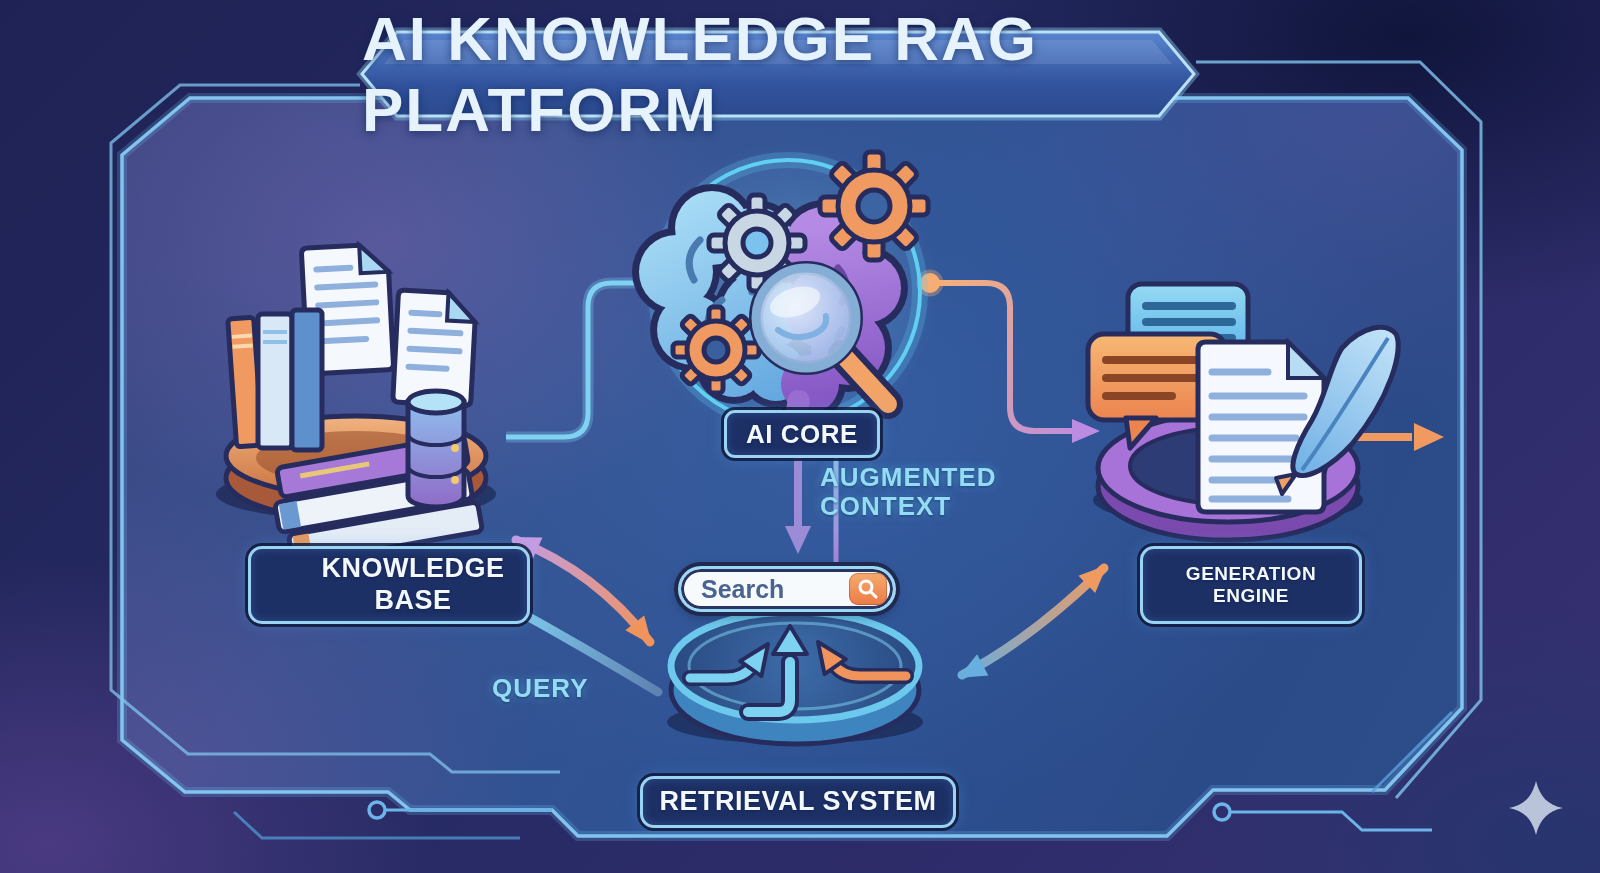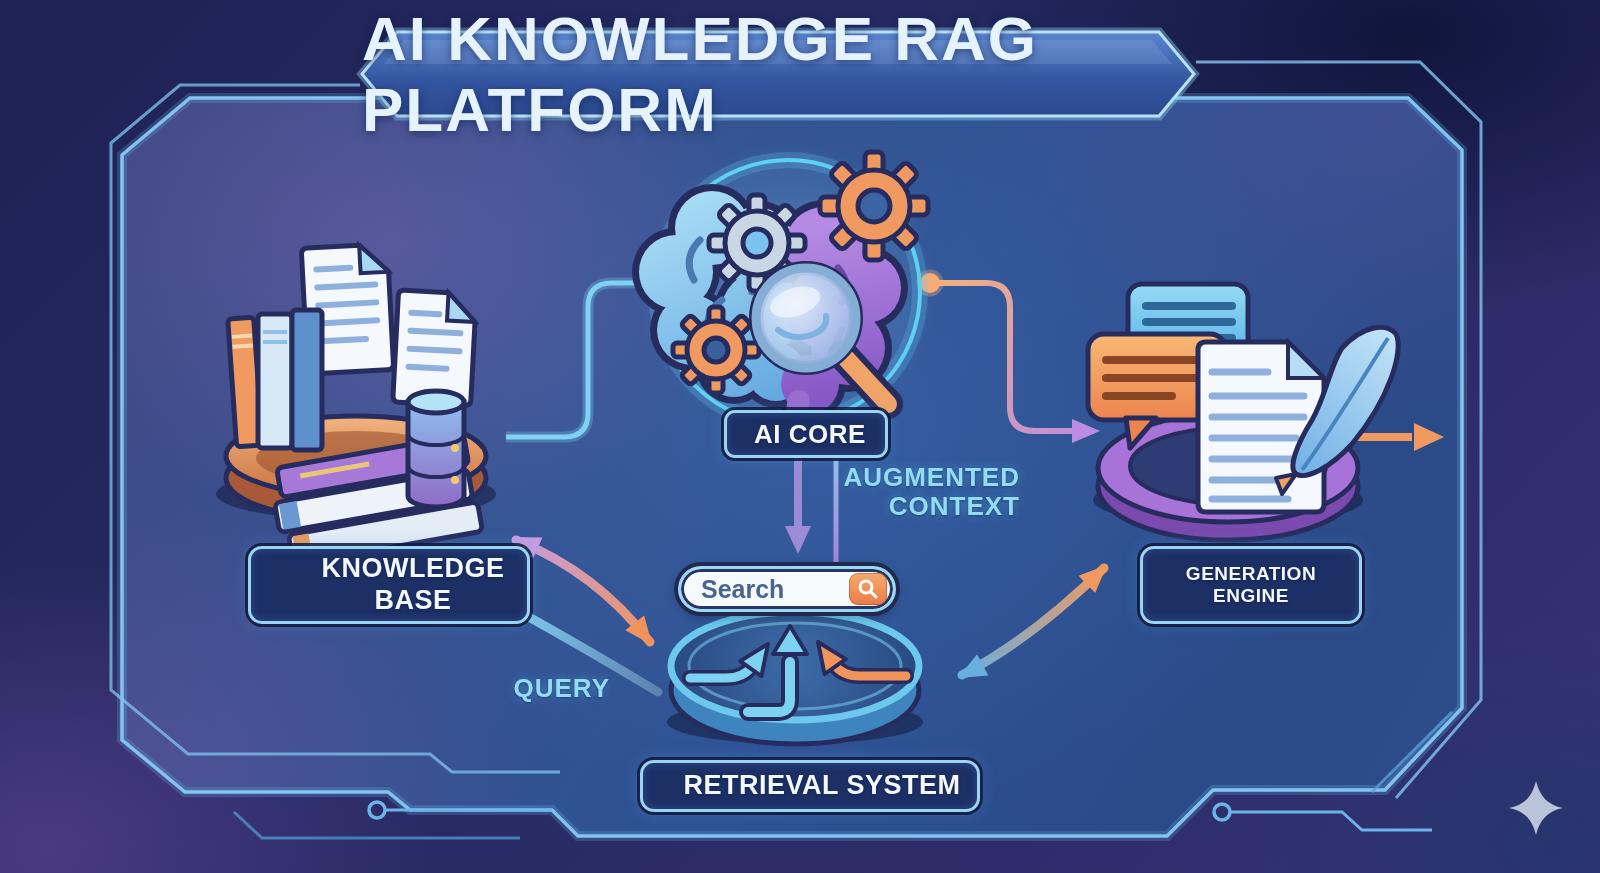--- a/index.html
+++ b/index.html
@@ -36,21 +36,21 @@
   .node-label{
     background:#1d3066;border:3px solid #9bd4f2;border-radius:14px;
     color:#f3f8fd;font-weight:800;text-align:center;white-space:pre-line;
     display:flex;align-items:center;justify-content:center;line-height:1.18;
     letter-spacing:.5px;
     box-shadow:0 0 0 3px rgba(16,24,58,.85), 0 0 16px rgba(90,170,240,.35),
                inset 0 0 10px rgba(90,150,230,.25);
     text-shadow:0 1px 3px rgba(10,20,60,.5);
   }
   .edge-label{
-    color:#93dcf4;font-weight:800;text-align:right;white-space:pre-line;
+    color:#93dcf4;font-weight:800;text-align:left;white-space:pre-line;
     text-shadow:0 0 10px rgba(90,190,240,.55), 0 1px 3px rgba(10,20,60,.6);
     letter-spacing:1px;line-height:1.12;
   }
   .search-bar{
     left:678px;top:566px;width:218px;height:46px;border-radius:24px;
     background:#f7fafd;border:3px solid #9bd8f4;box-sizing:border-box;
     box-shadow:0 0 0 4px #20294f, inset 0 0 0 3px #2a3463, 0 4px 12px rgba(5,10,30,.35);
     display:flex;align-items:center;
   }
   .search-text{flex:1;padding-left:20px;font-size:25px;font-weight:700;color:#4a6490;}
@@ -412,34 +412,34 @@
         <path d="M 1388,338 C 1360,382 1330,432 1302,470" fill="none" stroke="#4a84c0" stroke-width="4"></path>
         <polygon points="1296,474 1282,494 1276,478" fill="#f0a060" stroke="#272c5e" stroke-width="4" stroke-linejoin="round"></polygon>
       </g>
     </g>
 
     <path d="M 1536,781 C 1540,797 1548,805 1563,808 C 1548,811 1540,819 1536,835 C 1532,819 1524,811 1509,808 C 1524,805 1532,797 1536,781 Z" fill="#b9c3da"></path>
   </svg>
 
   <div class="abs title">AI KNOWLEDGE RAG PLATFORM</div>
 
-  <div class="abs node-label" style="left:724px;top:410px;width:150px;height:42px;font-size:26px;border-radius:11px;padding-left:8px;">AI CORE</div>
+  <div class="abs node-label" style="left:724px;top:410px;width:150px;height:42px;font-size:26px;border-radius:11px;">AI CORE</div>
 
   <div class="abs node-label" style="left:248px;top:546px;width:228px;height:72px;font-size:27px;padding-left:48px;">KNOWLEDGE
 BASE</div>
 
   <div class="abs node-label" style="left:1140px;top:546px;width:216px;height:72px;font-size:19px;">GENERATION
 ENGINE</div>
 
-  <div class="abs node-label" style="left:640px;top:760px;width:310px;height:46px;font-size:27px;padding-left:24px;">RETRIEVAL SYSTEM</div>
+  <div class="abs node-label" style="left:640px;top:776px;width:310px;height:46px;font-size:27px;">RETRIEVAL SYSTEM</div>
 
   <div class="abs edge-label" style="left:820px;top:463px;width:200px;font-size:26px;">AUGMENTED
 CONTEXT</div>
 
-  <div class="abs edge-label" style="left:450px;top:674px;width:160px;font-size:26px;">QUERY</div>
+  <div class="abs edge-label" style="left:492px;top:674px;width:160px;font-size:26px;">QUERY</div>
 
   <div class="abs search-bar">
     <div class="search-text">Search</div>
     <div class="search-btn">
       <svg width="22" height="22" viewBox="0 0 22 22">
         <circle cx="9" cy="9" r="6" fill="none" stroke="#ffffff" stroke-width="3"></circle>
         <line x1="13.5" y1="13.5" x2="19" y2="19" stroke="#ffffff" stroke-width="3" stroke-linecap="round"></line>
       </svg>
     </div>
   </div>

